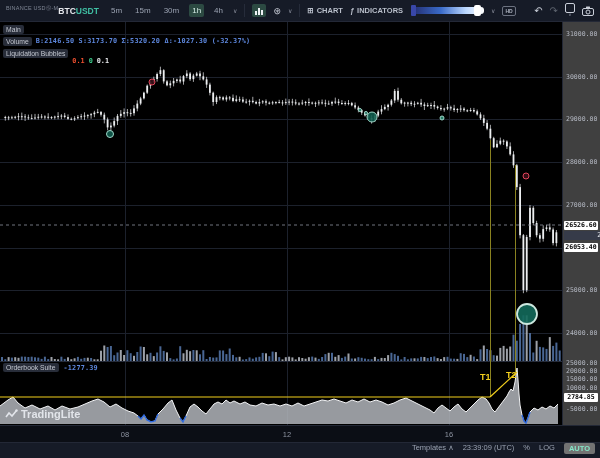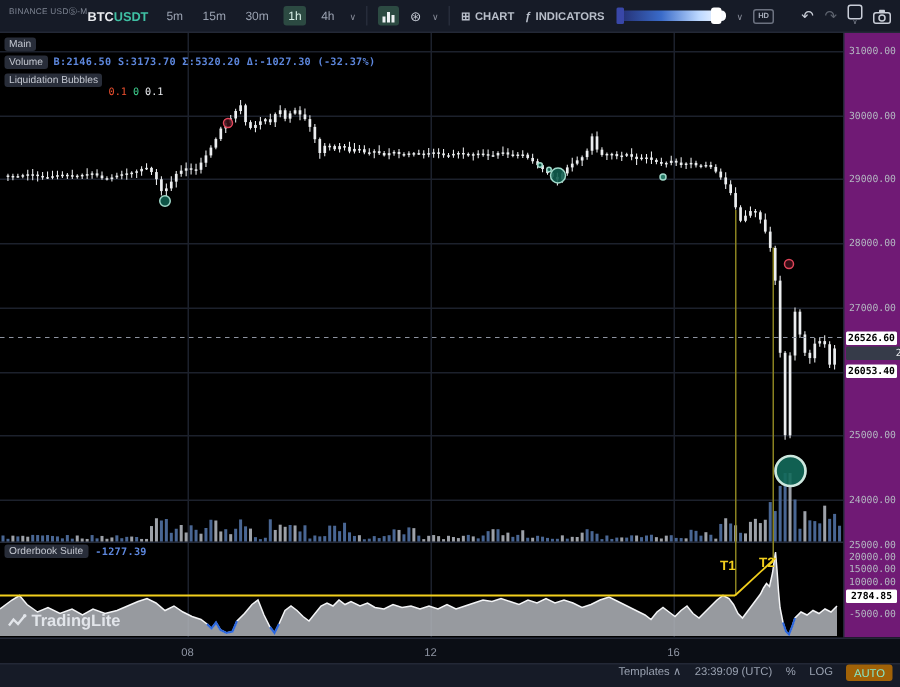--- a/index.html
+++ b/index.html
@@ -28,45 +28,45 @@
   .spacer{flex:1;}
   .uicon{font-size:10px;color:#c9ced8;}
   .uicon.dim{color:#5d636e;}
   .sqwrap{display:flex;flex-direction:column;align-items:center;line-height:1;}
   .sq{width:8px;height:8px;border:1px solid #c9ced8;border-radius:2px;}
   .sqwrap .chev{font-size:4.5px;margin-top:0px;}
   
   .chart-wrap{position:absolute;top:22px;left:0;width:600px;height:403px;display:flex;}
   .chart-area{position:relative;width:562px;height:403px;background:#000;}
   #plot{position:absolute;top:0;left:0;}
-  .price-axis{position:relative;width:38px;height:403px;background:#701a75;border-left:1px solid #232836;box-sizing:border-box;}
+  .price-axis{position:relative;width:38px;height:403px;background:#404040;border-left:1px solid #232836;box-sizing:border-box;}
   .ax-tick{position:absolute;left:3px;font-size:6.5px;color:#b4b8c2;line-height:8px;font-family:"DejaVu Sans Mono",monospace;white-space:nowrap;}
   .ax-price{position:absolute;left:1px;width:34px;background:#fff;color:#000;font-weight:bold;font-size:6.5px;line-height:9px;text-align:center;border-radius:1px;z-index:3;font-family:"DejaVu Sans Mono",monospace;}
   .ax-count{position:absolute;left:1px;width:34px;background:#363b49;color:#e8eaee;font-size:6.5px;line-height:9px;text-align:center;border-radius:1px;z-index:3;font-family:"DejaVu Sans Mono",monospace;}
   
   .ovl{position:absolute;left:3px;top:2px;z-index:5;}
   .ovl-row{display:flex;align-items:center;gap:4px;height:10px;margin-bottom:2px;}
   .badge{background:rgba(42,47,60,.95);color:#c3c7d0;font-size:6.8px;padding:1px 3px;border-radius:2px;white-space:nowrap;}
   .vals{font-size:6.8px;font-weight:bold;letter-spacing:.2px;font-family:"DejaVu Sans Mono",monospace;white-space:nowrap;}
   .vals.red{color:#e25d66;} .vals.blue{color:#5d87dd;}
-  .tok{font-size:6.8px;font-weight:normal;font-family:"DejaVu Sans Mono",monospace;margin-top:16px;}
+  .tok{font-size:6.8px;font-weight:bold;font-family:"DejaVu Sans Mono",monospace;margin-top:16px;}
   .tok.orange{color:#f0502f;} .tok.green{color:#3ecf8e;} .tok.white{color:#e8eaee;}
   .ob-row{position:absolute;left:3px;top:341px;z-index:5;display:flex;align-items:center;gap:5px;}
   
   .tl-mark{position:absolute;left:5px;top:386px;z-index:6;display:flex;align-items:center;gap:3px;}
   .tl-mark span{font-size:11px;font-weight:bold;color:#e2e5ea;}
   .jinse{position:absolute;left:477px;top:419px;z-index:20;display:flex;align-items:center;gap:4px;}
   .jinse span{font-size:22px;font-weight:bold;color:#fff;letter-spacing:1px;font-family:"DejaVu Sans",sans-serif;}
   
   .time-axis{position:absolute;top:425px;left:0;width:600px;height:17px;background:#0b0e15;border-top:1px solid #232836;box-sizing:border-box;}
   .t-label{position:absolute;top:4px;font-size:7.5px;color:#8e94a2;transform:translateX(-50%);}
   .bottom-bar{position:absolute;top:442px;left:0;width:600px;height:16px;background:#161b27;border-top:1px solid #232836;
               box-sizing:border-box;display:flex;align-items:flex-start;justify-content:flex-end;gap:9px;padding-right:5px;
               font-size:7.5px;color:#9aa2b1;z-index:15;}
-  .auto-pill{background:#a16207;color:#86e7c8;padding:1px 5px;border-radius:2px;font-weight:normal;}
+  .auto-pill{background:#737373;color:#86e7c8;padding:1px 5px;border-radius:2px;font-weight:bold;}
 </style>
 </head>
 <body>
 
 <div class="app">
 
   <div class="toolbar">
     <div class="sym">
       <span class="ex">BINANCE USDⓈ-M</span>
       <span class="pair"><span class="base">BTC</span><span class="quote">USDT</span></span>

